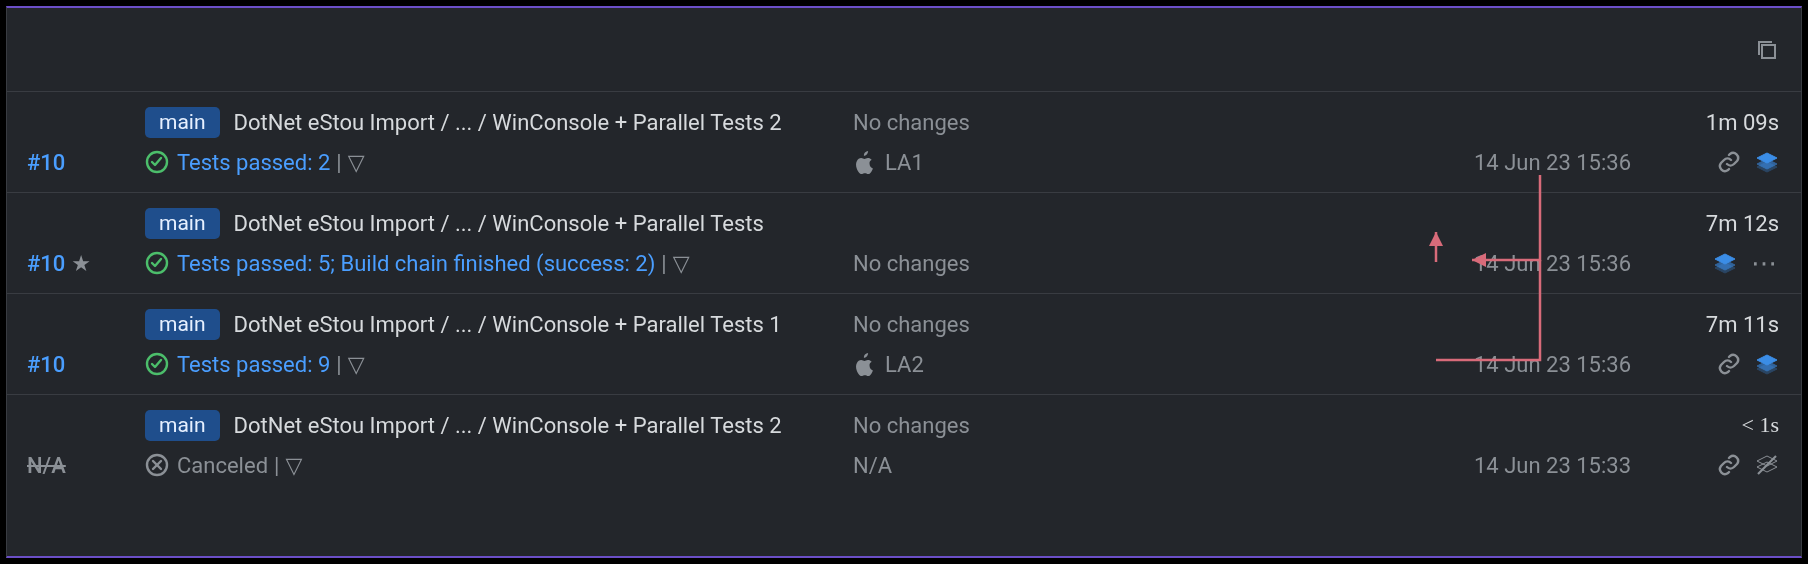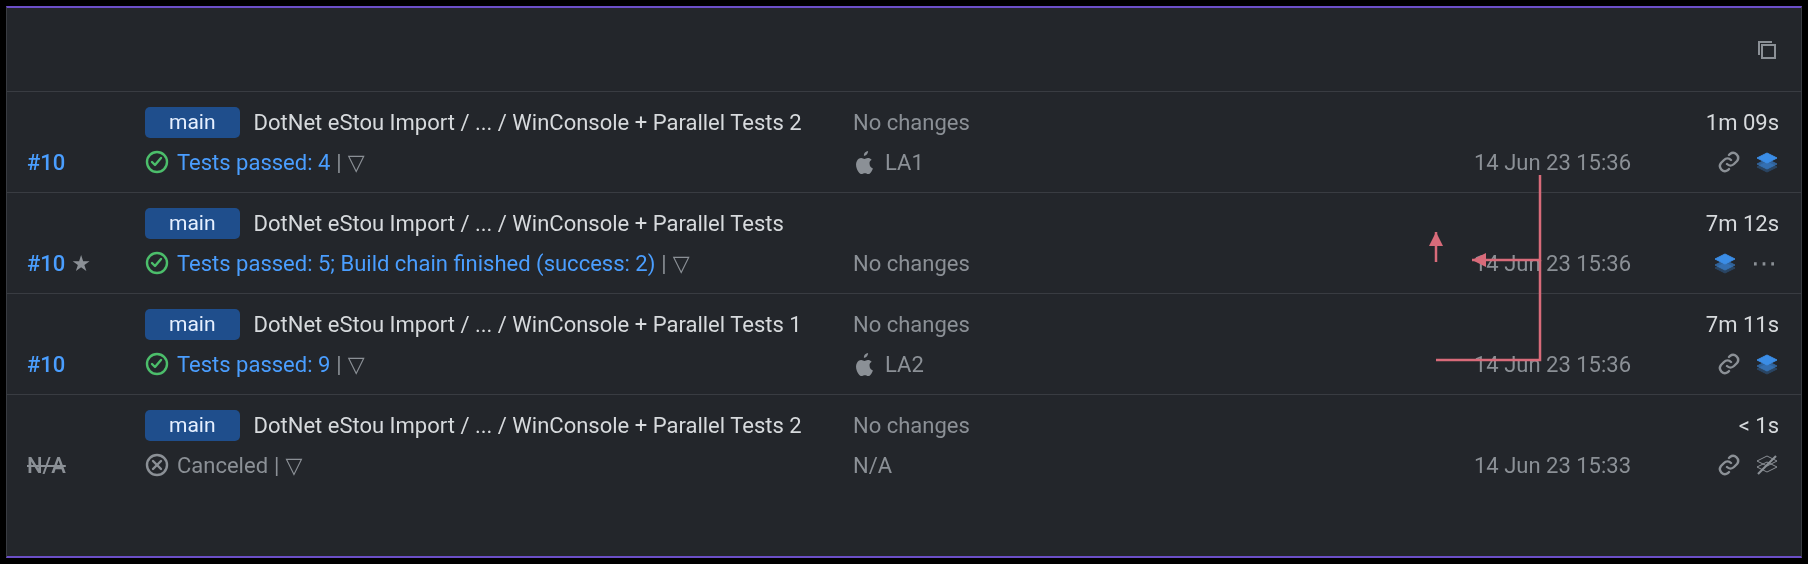--- a/index.html
+++ b/index.html
@@ -51,21 +51,21 @@
   .cell { display:flex; flex-direction:column; justify-content:flex-end; }
   .line1 { display:flex; align-items:center; height:36px; }
   .line2 { display:flex; align-items:center; height:36px; margin-top:4px; }
 
   .build-id { color:var(--link); font-weight:500; }
   .build-id.na { color:var(--muted); text-decoration:line-through; }
   .star { color:var(--muted); margin-left:6px; }
 
   .branch-tag {
     background:var(--branch-bg); color:var(--branch-fg);
-    border-radius:5px; padding:3px 24px 4px; font-size:21px;
+    border-radius:5px; padding:3px 14px 4px; font-size:21px;
     display:inline-block;
   }
   .path { color:var(--text); margin-left:14px; white-space:nowrap; }
   .status-link { color:var(--link); margin-left:8px; }
   .pipesep { color:var(--muted); margin:0 6px; }
   .caret { color:var(--muted); }
   .changes { color:var(--muted); }
   .agent { color:var(--muted); margin-left:8px; }
   .dt { color:var(--muted); text-align:right; width:100%; display:block; }
   .dur { color:var(--text); text-align:right; width:100%; display:block; }
@@ -121,21 +121,21 @@
           <span class="branch-tag">main</span>
           <span class="path">DotNet eStou Import / ... / WinConsole + Parallel Tests 2</span>
         </div>
         <div class="line2">
           <span class="ic success-ring">
             <svg viewBox="0 0 24 24">
                 <circle cx="12" cy="12" r="10"></circle>
                 <path d="M7 12l3 3 6-7"></path>
               </svg>
           </span>
-          <span class="status-link">Tests passed: 4</span>
+          <span class="status-link">Tests passed: 2</span>
           <span class="pipesep">|</span>
           <span class="caret">▽</span>
         </div>
       </div>
       <div class="cell">
         <div class="line1">
             <span class="changes">No changes</span>
           </div>
         <div class="line2">
           <span class="ic apple">
@@ -318,21 +318,21 @@
         <div class="line2">
             <span class="agent" style="margin-left:0">N/A</span>
           </div>
       </div>
       <div class="cell right">
         <div class="line1" style="justify-content:flex-end;">
             <span class="dt">14 Jun 23 15:33</span>
           </div>
       </div>
       <div class="cell right">
-        <div class="line1" style="justify-content:flex-start;">
+        <div class="line1" style="justify-content:flex-start;font-family:Liberation Serif, serif;">
             <span class="dur">&lt; 1s</span>
           </div>
         <div class="icons-right">
           <span class="ic linkicon">
               <svg viewBox="0 0 24 24">
                 <path d="M10 14a5 5 0 0 0 7 0l3-3a5 5 0 0 0-7-7l-1 1"></path>
                 <path d="M14 10a5 5 0 0 0-7 0l-3 3a5 5 0 0 0 7 7l1-1"></path>
               </svg>
             </span>
           <span class="ic stack grey">

